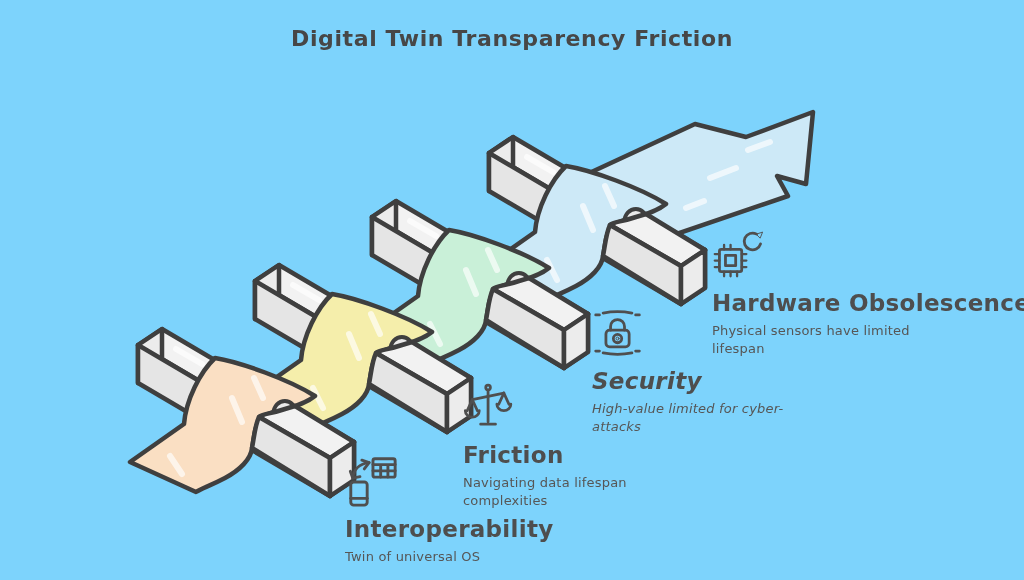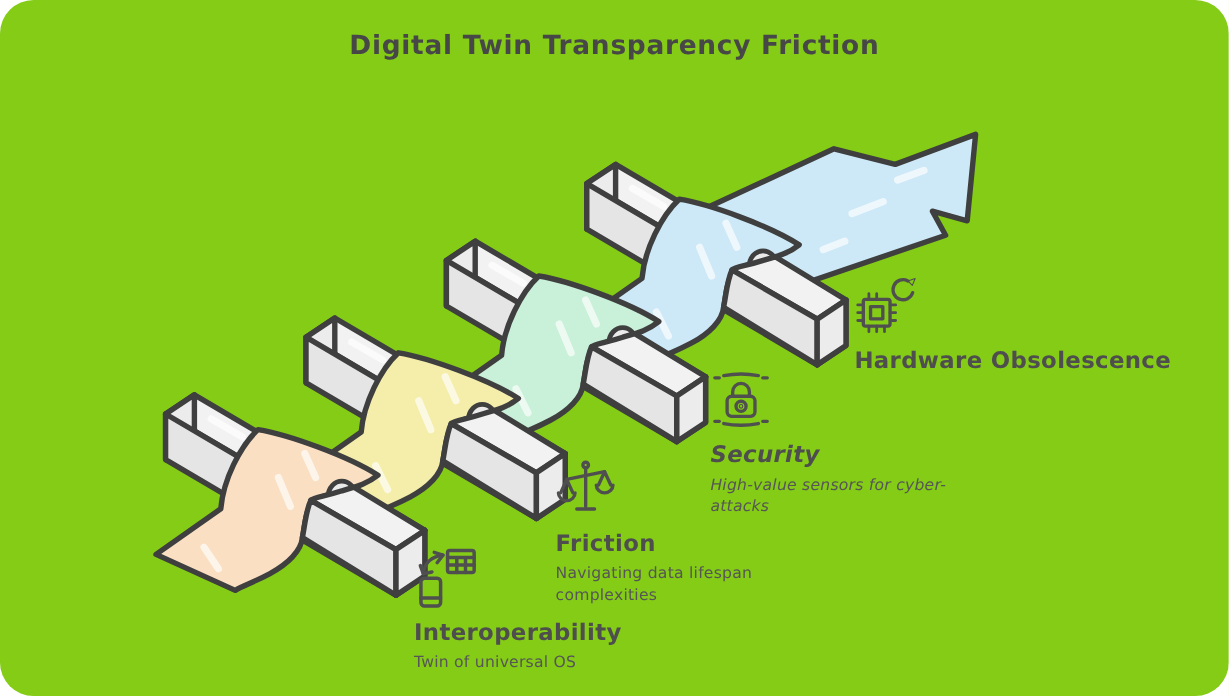--- a/index.html
+++ b/index.html
@@ -1,36 +1,36 @@
 <!DOCTYPE html>
 <html><head>
 <meta charset="utf-8">
 <style>
   html,body{margin:0;padding:0;background:#fff;}
   #canvas{
-    position:relative;width:1024px;height:580px;background:#84cc16;
-    font-family:"DejaVu Sans","Liberation Sans",sans-serif;overflow:hidden;border-radius:28px;
+    position:relative;width:1024px;height:580px;background:#7dd3fc;
+    font-family:"DejaVu Sans","Liberation Sans",sans-serif;overflow:hidden;
   }
   .title{
     position:absolute;top:26px;left:0;width:100%;text-align:center;
     font-size:22px;font-weight:bold;color:#474747;letter-spacing:.6px;
   }
   svg.fig{position:absolute;left:0;top:0;}
   .fig path{stroke-linejoin:round;stroke-linecap:round;}
   .ink{stroke:#3f3f3f;stroke-width:4.5;}
   .ink-thin{stroke:#3f3f3f;stroke-width:4;}
   .streak{stroke:rgba(255,255,255,.65);stroke-width:6;fill:none;}
   .bar-top{fill:#f2f2f2;}
   .bar-front{fill:#e5e5e5;}
   .bar-cap{fill:#ececec;}
   .arch{fill:#eaeaea;}
   .stage-block{position:absolute;}
   .stage-block .icon{display:block;}
   .stage-block h3{
-    margin:8px 0 6px;font-size:19px;font-weight:bold;color:#4e4e4e;
+    margin:8px 0 6px;font-size:23px;font-weight:bold;color:#4e4e4e;
     letter-spacing:.3px;white-space:nowrap;
   }
   .stage-block p{margin:0;font-size:13px;line-height:1.38;color:#565656;letter-spacing:.2px;}
   .s0{left:345px;top:452px;width:200px;}
   .s1{left:463px;top:380px;width:190px;}
   .s2{left:592px;top:306px;width:205px;font-style:italic;}
   .s3{left:712px;top:228px;width:235px;}
   .icon path,.icon rect,.icon circle{stroke:#4f4f4f;fill:none;stroke-linecap:round;stroke-linejoin:round;}
 </style>
 </head>
@@ -147,27 +147,28 @@
   <div class="stage-block s2">
     <svg class="icon" width="52" height="54" viewBox="0 0 56 56">
       <path stroke-width="3" d="M4,8.5 h4 M12,6.5 Q27.5,3.5 43,6.5 M47,8.5 h4"></path>
       <path stroke-width="3" d="M20,25 v-4 a7.5,7.5 0 0 1 15,0 v4"></path>
       <rect stroke-width="3" x="15" y="25" width="25" height="18" rx="4"></rect>
       <circle stroke-width="3" cx="27.5" cy="34" r="4.5"></circle>
       <circle cx="27.5" cy="34" r="1.6" fill="#4f4f4f" stroke="none"></circle>
       <path stroke-width="3" d="M4,47.5 h4 M12,49.5 Q27.5,52.5 43,49.5 M47,47.5 h4"></path>
     </svg>
     <h3>Security</h3>
-    <p>High-value sensors for cyber-attacks</p>
+    <p>High-value limited for cyber-attacks</p>
   </div>
 
   <div class="stage-block s3">
     <svg class="icon" width="52" height="54" viewBox="0 0 56 56">
       <rect stroke-width="3" x="8" y="22" width="24" height="24" rx="2"></rect>
       <rect stroke-width="3" x="14.5" y="28.5" width="11" height="11"></rect>
       <path stroke-width="2.5" d="M13,22 v-5 M20,22 v-5 M8,27 h-5 M8,34 h-5 M8,41 h-5 M13,46 v5 M20,46 v5 M27,46 v5 M32,27 h5 M32,34 h5 M32,41 h5"></path>
       <path stroke-width="3" d="M48,5.5 A9,9 0 1 0 52.3,16"></path>
       <path d="M48,5.5 l6.5,-2.2 l-2.5,6.2 Z" fill="#4f4f4f" stroke="none"></path>
     </svg>
     <h3>Hardware Obsolescence</h3>
+    <p>Physical sensors have limited lifespan</p>
   </div>
 
 </div>
 
 </body></html>

